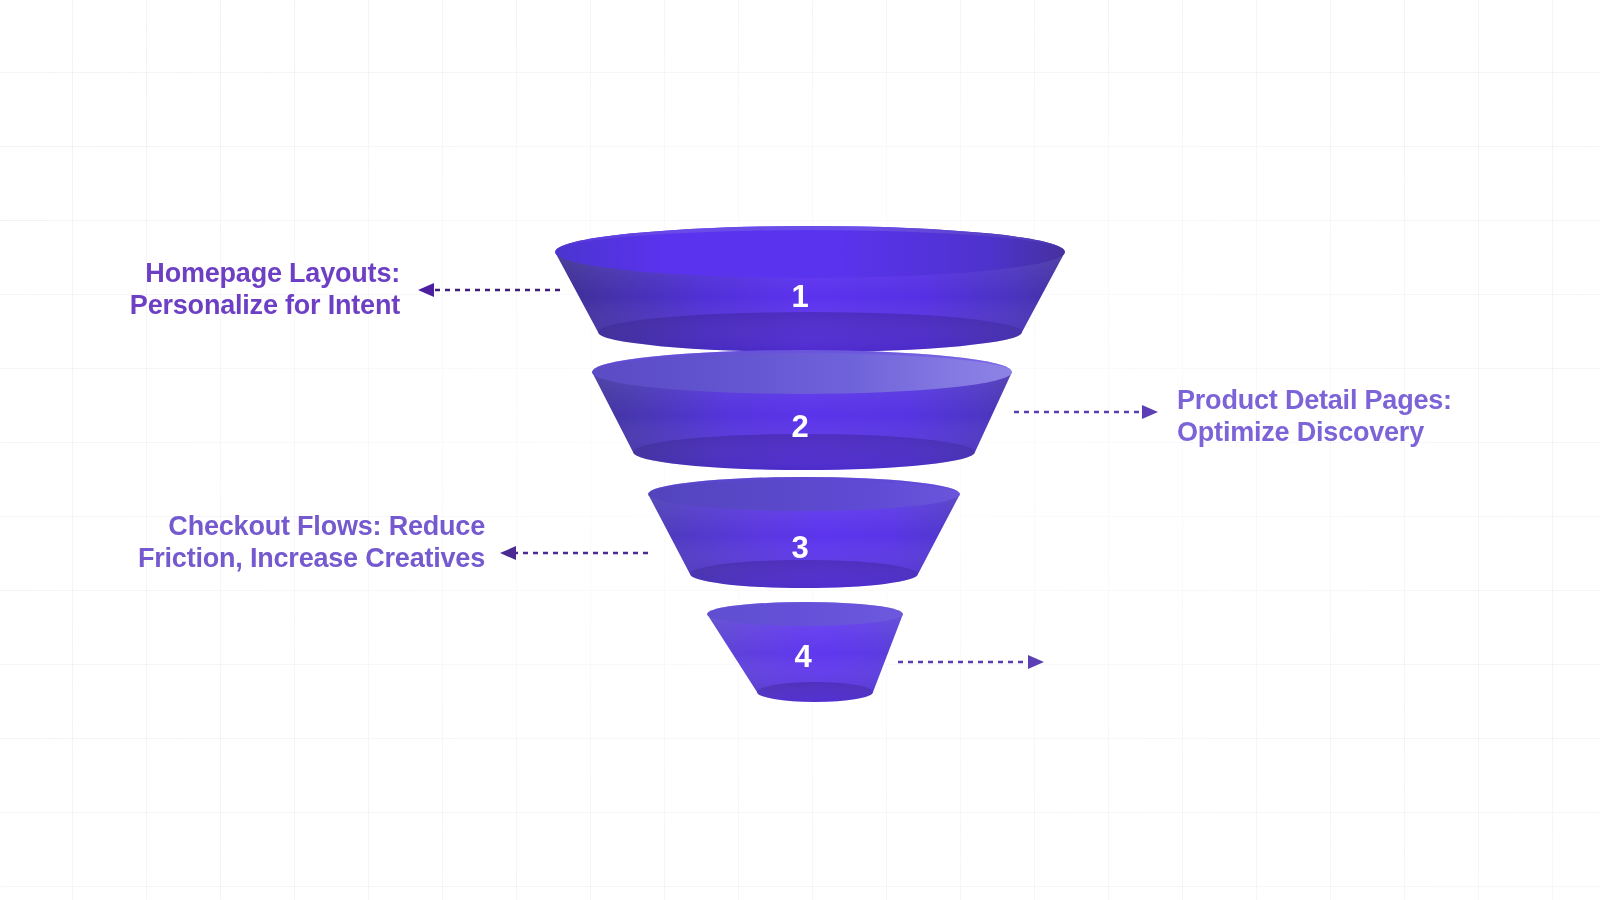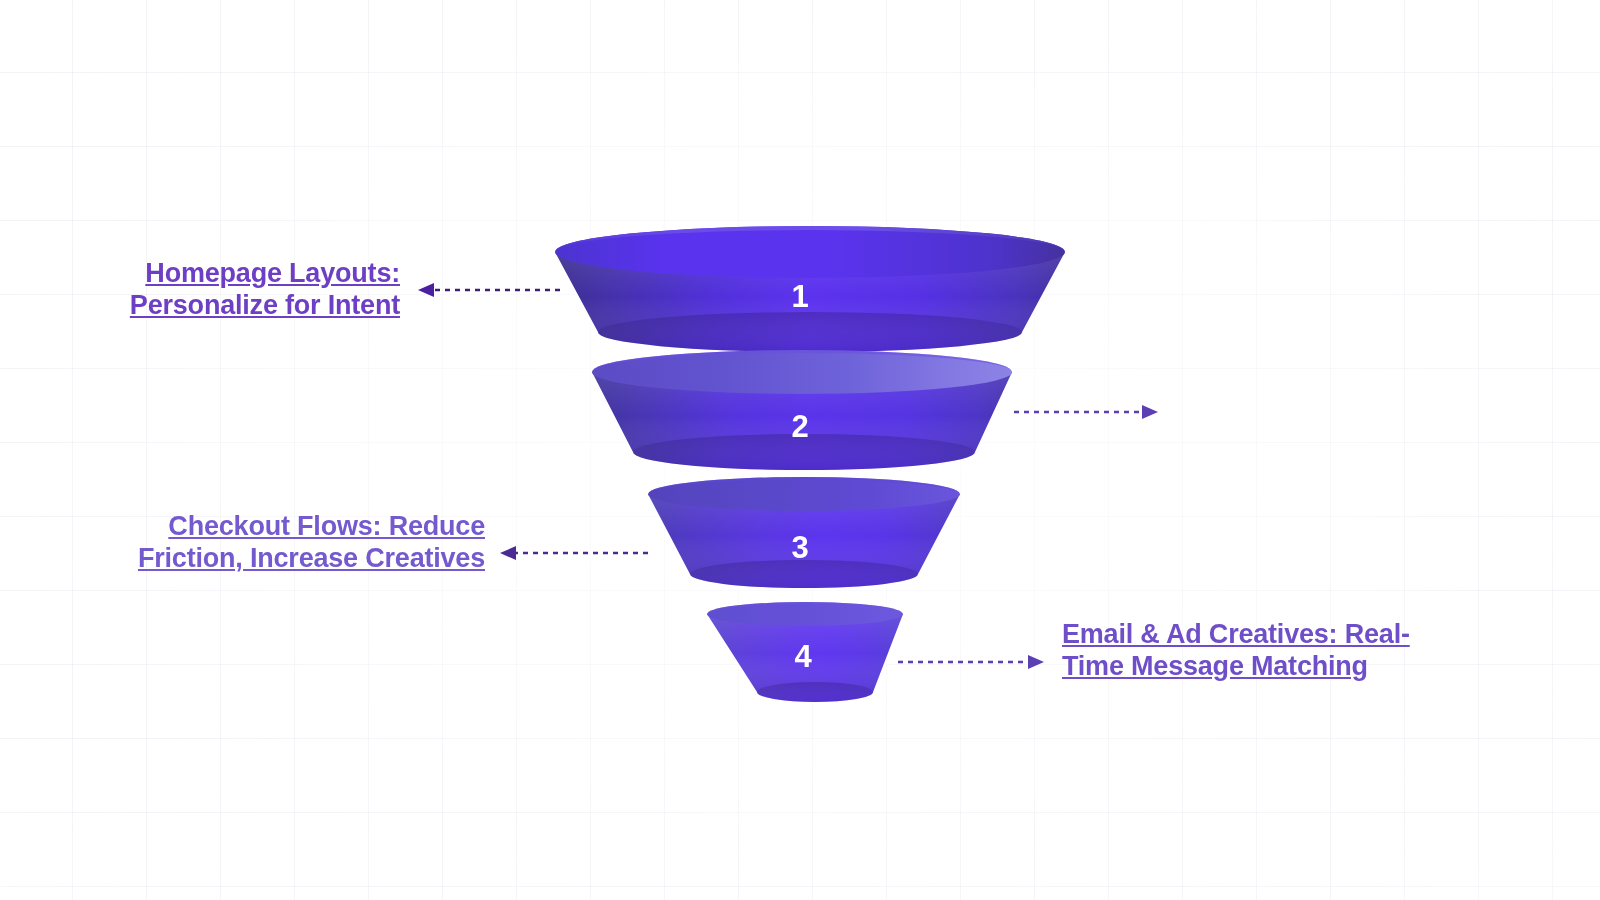--- a/index.html
+++ b/index.html
@@ -48,21 +48,20 @@
   }
 
   
   .label {
     position: absolute;
     font-weight: 700;
     font-size: 27px;
     line-height: 1.18;
     letter-spacing: -0.2px;
     white-space: pre-line;
-    text-decoration: underline;
   }
   .label.left  { text-align: right; }
   .label.right { text-align: left; }
 
   .seg-num {
     font-weight: 700;
     font-size: 31px;
     fill: #ffffff;
   }
 </style>
@@ -247,20 +246,20 @@
 
     <g>
       <line x1="898" y1="662" x2="1028" y2="662" stroke="#5a3fae" stroke-width="2.6" stroke-dasharray="5 5" stroke-linecap="butt"></line>
       <path d="M 1044 662 L 1028 655 L 1028 669 Z" fill="#5c3fb4"></path>
     </g>
   </svg>
 
   <div class="label left" style="left: 60px; top: 258px; width: 340px; color:#6d3fc4;">Homepage Layouts:
 Personalize for Intent</div>
 
+  <div class="label right" style="left: 1177px; top: 385px; width: 400px; color:#7c63d8;">Product Detail Pages:
+Optimize Discovery</div>
 
   <div class="label left" style="left: 60px; top: 511px; width: 425px; color:#7459cf;">Checkout Flows: Reduce
 Friction, Increase Creatives</div>
 
-  <div class="label right" style="left: 1062px; top: 619px; width: 370px; color:#6f4fc9;">Email &amp; Ad Creatives: Real-
-Time Message Matching</div>
 
 </div>
 
 </body></html>

